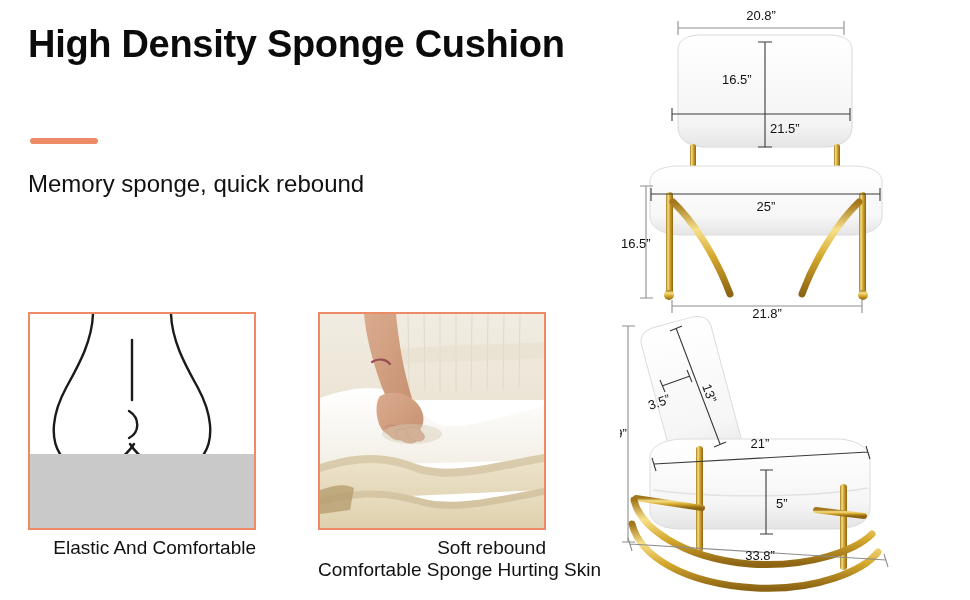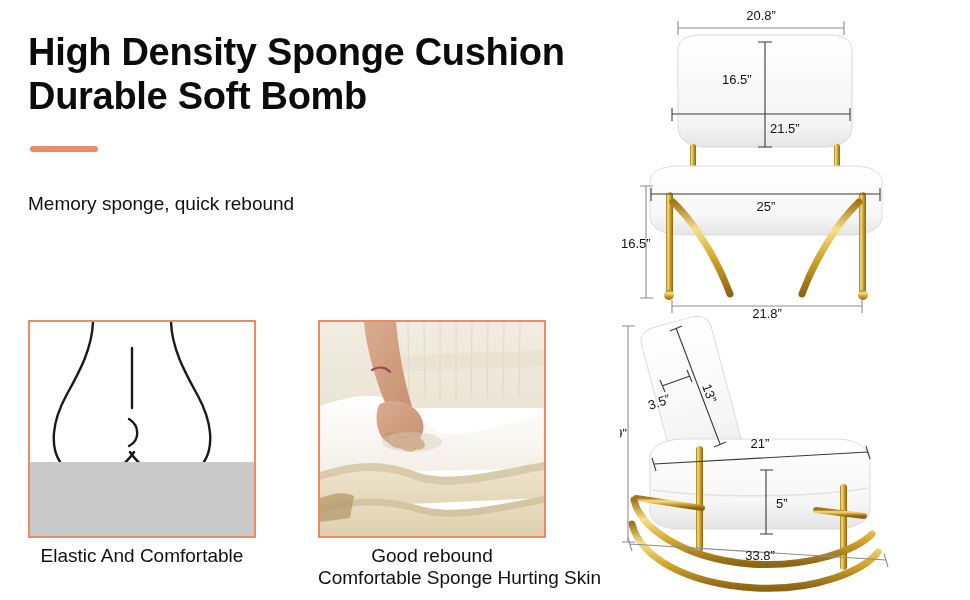--- a/index.html
+++ b/index.html
@@ -12,21 +12,21 @@
     height: 600px;
     position: relative;
     overflow: hidden;
     font-family: "Liberation Sans", sans-serif;
     color: #111111;
   }
 
   
   #left-column {
     position: absolute;
-    left: 0; top: 8px;
+    left: 0; top: 0;
     width: 620px; height: 504px;
   }
   #headline {
     position: absolute;
     left: 28px; top: 22px;
     width: 580px;
     font-size: 38px;
     font-weight: bold;
     line-height: 1.16;
     letter-spacing: -0.3px;
@@ -36,24 +36,23 @@
   #accent-bar {
     position: absolute;
     left: 30px; top: 138px;
     width: 68px; height: 6px;
     border-radius: 3px;
   }
   #subhead {
     position: absolute;
     left: 28px; top: 168px;
     width: 500px;
-    font-size: 19px;
+    font-size: 24px;
     line-height: 1.3;
     color: #111111;
-    margin-top: 16px;
   }
   #subhead .sh-line { display: block; }
 
   
   .feature {
     position: absolute;
     text-align: center;
   }
   #feature-elastic { left: 28px; top: 312px; width: 228px; }
   #feature-rebound { left: 318px; top: 312px; width: 228px; }
@@ -66,20 +65,21 @@
     background: #ffffff;
     overflow: hidden;
     position: relative;
   }
   .feature-caption {
     margin-top: 7px;
     font-size: 19px;
     line-height: 1.18;
     color: #111111;
     white-space: nowrap;
+    text-align: right;
   }
   .feature-caption .cap-line { display: block; }
 
   
   .ground-band {
     position: absolute;
     left: 0; right: 0; bottom: 0;
     height: 74px;
     background: #c9c9c9;
   }
@@ -105,21 +105,20 @@
   .dim-line { stroke: #8d8d8d; stroke-width: 1.1; fill: none; }
   .dim-line-dark { stroke: #3a3a3a; stroke-width: 1.1; fill: none; }
 </style>
 </head>
 <body>
 
 <div id="left-column">
 
   <div id="headline">
     <span class="hl-line">High Density Sponge Cushion</span>
-    <span class="hl-line">Durable Soft Bomb</span>
   </div>
 
   <div id="accent-bar" style="background: rgb(236, 139, 102);"></div>
 
   <div id="subhead">
     <span class="sh-line">Memory sponge, quick rebound</span>
   </div>
 
   <div class="feature" id="feature-elastic">
     <div class="feature-frame" style="border-color: rgb(236, 139, 102);">
@@ -198,21 +197,21 @@
           <path d="M76 116 C84 114 92 116 97 122 C99 126 95 130 89 129 C81 128 76 123 76 116 Z"></path>
           <path d="M86 114 C94 112 101 115 104 121 C106 125 102 128 96 127 C89 126 86 120 86 114 Z"></path>
         </g>
 
         <path d="M52 48 C58 44 66 45 70 50" fill="none" stroke="#9a4a52" stroke-width="2.2" stroke-linecap="round"></path>
 
         <ellipse cx="92" cy="120" rx="30" ry="10" fill="#d8cdb6" opacity="0.45"></ellipse>
       </svg>
     </div>
     <div class="feature-caption">
-      <span class="cap-line">Good rebound</span>
+      <span class="cap-line">Soft rebound</span>
       <span class="cap-line">Comfortable Sponge Hurting Skin</span>
     </div>
   </div>
 </div>
 
 <div id="right-column">
 
   <div class="diagram" id="diagram-front">
     <svg width="350" height="312" viewBox="0 0 350 312">
       <defs>

